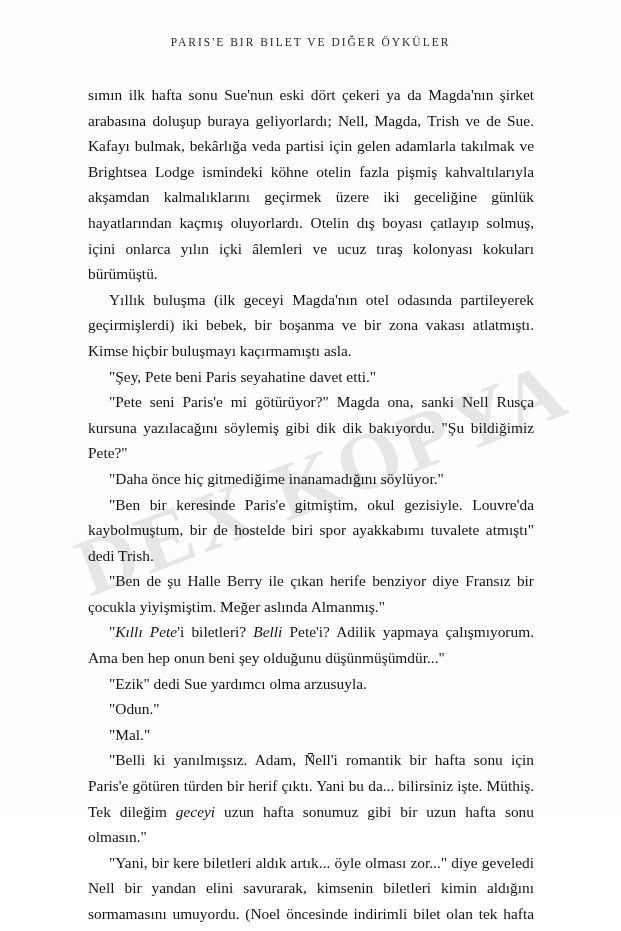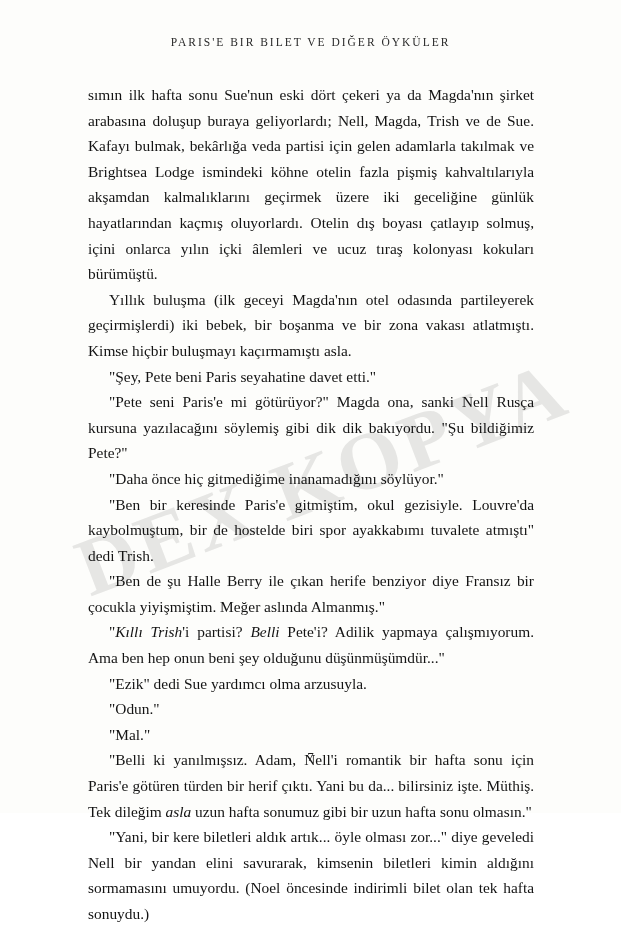--- a/index.html
+++ b/index.html
@@ -95,23 +95,23 @@
   <div class="watermark">DEX KOPYA</div>
 
   <div class="text-body">
     <p>sımın ilk hafta sonu Sue'nun eski dört çekeri ya da Magda'nın şirket arabasına doluşup buraya geliyorlardı; Nell, Magda, Trish ve de Sue. Kafayı bulmak, bekârlığa veda partisi için gelen adamlarla takılmak ve Brightsea Lodge ismindeki köhne otelin fazla pişmiş kahvaltılarıyla akşamdan kalmalıklarını geçirmek üzere iki geceliğine günlük hayatlarından kaçmış oluyorlardı. Otelin dış boyası çatlayıp solmuş, içini onlarca yılın içki âlemleri ve ucuz tıraş kolonyası kokuları bürümüştü.</p>
     <p class="indent">Yıllık buluşma (ilk geceyi Magda'nın otel odasında partileyerek geçirmişlerdi) iki bebek, bir boşanma ve bir zona vakası atlatmıştı. Kimse hiçbir buluşmayı kaçırmamıştı asla.</p>
     <p class="indent">"Şey, Pete beni Paris seyahatine davet etti."</p>
     <p class="indent">"Pete seni Paris'e mi götürüyor?" Magda ona, sanki Nell Rusça kursuna yazılacağını söylemiş gibi dik dik bakıyordu. "Şu bildiğimiz Pete?"</p>
     <p class="indent">"Daha önce hiç gitmediğime inanamadığını söylüyor."</p>
     <p class="indent">"Ben bir keresinde Paris'e gitmiştim, okul gezisiyle. Louvre'da kaybolmuştum, bir de hostelde biri spor ayakkabımı tuvalete atmıştı" dedi Trish.</p>
     <p class="indent">"Ben de şu Halle Berry ile çıkan herife benziyor diye Fransız bir çocukla yiyişmiştim. Meğer aslında Almanmış."</p>
-    <p class="indent"><span>"</span><i>Kıllı Trish</i><span>'i partisi? </span><i>Belli</i><span> Pete'i? Adilik yapmaya çalışmıyorum. Ama ben hep onun beni şey olduğunu düşünmüşümdür..."</span></p>
+    <p class="indent"><span>"</span><i>Kıllı Pete</i><span>'i biletleri? </span><i>Belli</i><span> Pete'i? Adilik yapmaya çalışmıyorum. Ama ben hep onun beni şey olduğunu düşünmüşümdür..."</span></p>
     <p class="indent">"Ezik" dedi Sue yardımcı olma arzusuyla.</p>
     <p class="indent">"Odun."</p>
     <p class="indent">"Mal."</p>
-    <p class="indent"><span>"Belli ki yanılmışsız. Adam, Nell'i romantik bir hafta sonu için Paris'e götüren türden bir herif çıktı. Yani bu da... bilirsiniz işte. Müthiş. Tek dileğim </span><i>asla</i><span> uzun hafta sonumuz gibi bir uzun hafta sonu olmasın."</span></p>
+    <p class="indent"><span>"Belli ki yanılmışsız. Adam, Nell'i romantik bir hafta sonu için Paris'e götüren türden bir herif çıktı. Yani bu da... bilirsiniz işte. Müthiş. Tek dileğim </span><i>geceyi</i><span> uzun hafta sonumuz gibi bir uzun hafta sonu olmasın."</span></p>
     <p class="indent">"Yani, bir kere biletleri aldık artık... öyle olması zor..." diye geveledi Nell bir yandan elini savurarak, kimsenin biletleri kimin aldığını sormamasını umuyordu. (Noel öncesinde indirimli bilet olan tek hafta sonuydu.)</p>
   </div>
 
   <div class="folio">7</div>
 
 </div>
 
 </body></html>

